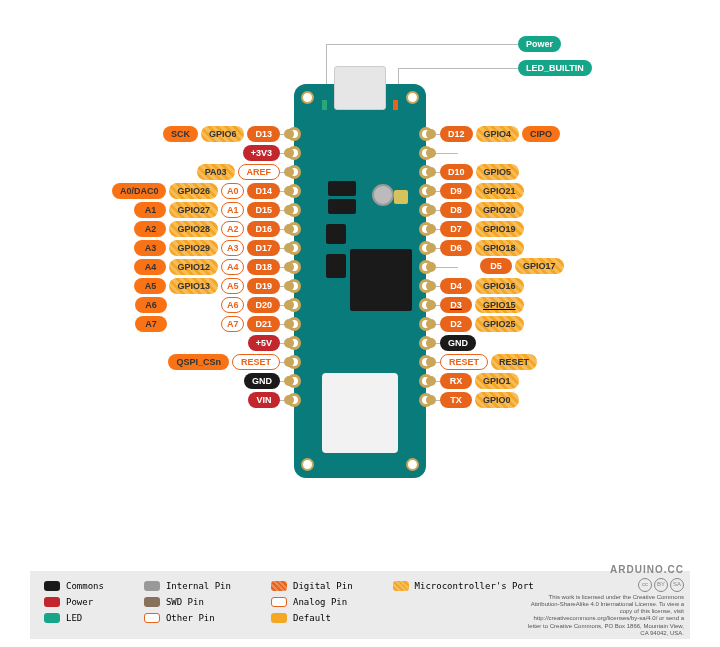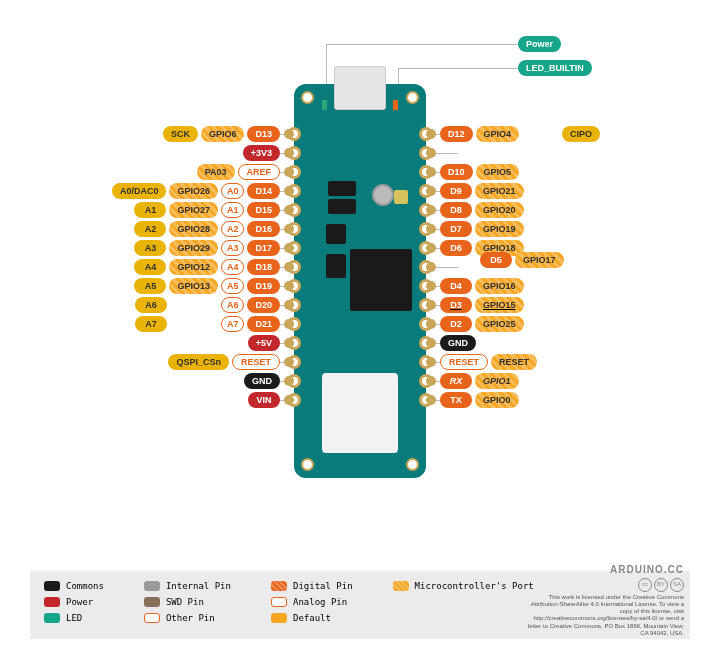--- a/index.html
+++ b/index.html
@@ -30,21 +30,21 @@
 .marker { position: absolute; width: 10px; height: 10px; background: #c9a659; border-radius: 50%; }
 .pin-row { position: absolute; display: flex; gap: 3px; align-items: center; height: 16px; }
 .pin-row.left { flex-direction: row-reverse; }
 .pill { display: inline-flex; align-items: center; justify-content: center; height: 16px; padding: 0 8px; border-radius: 8px; font-size: 9px; font-weight: bold; color: #fff; white-space: nowrap; min-width: 32px; }
 .pill.digital { background: #e8641b;}
 .pill.analog { background: #fff; color: #e8641b; border:1px solid #e8641b; padding:0 5px; min-width:22px; }
 .pill.power { background: #c1272d; }
 .pill.ground { background: #1a1a1a; }
 .pill.other { background:#fff; color:#e8641b; border:1px solid #e8641b; }
 .pill.port { background: #f5a623; color:#333; background-image: repeating-linear-gradient(45deg, rgba(255,255,255,0.25) 0 3px, transparent 3px 6px);}
-.pill.default { background: #eab308; color:#333;margin-left:40px;}
+.pill.default { background: #f97316; color:#333;}
 .pill.led { background: #15a588; }
 .line { position: absolute; background: #bbb; }
 .toplabels { position: absolute; }
 .legend { position: absolute; left:30px; bottom:8px; width:660px; height:68px; background:#ebebeb; display:flex; align-items:flex-start; padding:10px 14px; gap:40px;}
 .legend-col { display:flex; flex-direction:column; gap:6px; }
 .legend-item { display:flex; align-items:center; gap:6px; font-size:9px; font-family: monospace; white-space: nowrap; }
 .swatch { width:16px; height:10px; border-radius:3px; display:inline-block; }
 .swatch.digital { background:#e8641b; background-image: repeating-linear-gradient(45deg, rgba(255,255,255,0.25) 0 2px, transparent 2px 4px);}
 .swatch.analog { background:#fff; border:1px solid #e8641b; }
 .swatch.power { background:#c1272d; }
@@ -269,21 +269,21 @@
       <span class="pill port">GPIO19</span>
     </div>
     <div class="line" style="top: 248px; height: 1px; left: 430px; width: 28px;"></div>
     <div class="marker" style="top: 243px; left: 426px;"></div>
     <div class="pin-row right" style="top: 240px; left: 440px;">
       <span class="pill digital">D6</span>
       <span class="pill port">GPIO18</span>
     </div>
     <div class="line" style="top: 267px; height: 1px; left: 430px; width: 28px;"></div>
     <div class="marker" style="top: 262px; left: 426px;"></div>
-    <div class="pin-row right" style="top: 252px; left: 440px; padding-left: 40px;">
+    <div class="pin-row right" style="top: 258px; left: 440px; padding-left: 40px;">
       <span class="pill digital">D5</span>
       <span class="pill port">GPIO17</span>
     </div>
     <div class="line" style="top: 286px; height: 1px; left: 430px; width: 28px;"></div>
     <div class="marker" style="top: 281px; left: 426px;"></div>
     <div class="pin-row right" style="top: 278px; left: 440px;">
       <span class="pill digital">D4</span>
       <span class="pill port">GPIO16</span>
     </div>
     <div class="line" style="top: 305px; height: 1px; left: 430px; width: 28px;"></div>
@@ -304,21 +304,21 @@
       <span class="pill ground">GND</span>
     </div>
     <div class="line" style="top: 362px; height: 1px; left: 430px; width: 28px;"></div>
     <div class="marker" style="top: 357px; left: 426px;"></div>
     <div class="pin-row right" style="top: 354px; left: 440px;">
       <span class="pill other">RESET</span>
       <span class="pill port">RESET</span>
     </div>
     <div class="line" style="top: 381px; height: 1px; left: 430px; width: 28px;"></div>
     <div class="marker" style="top: 376px; left: 426px;"></div>
-    <div class="pin-row right" style="top: 373px; left: 440px; font-style: italic;">
+    <div class="pin-row right" style="top: 373px; left: 440px;">
       <span class="pill digital">RX</span>
       <span class="pill port">GPIO1</span>
     </div>
     <div class="line" style="top: 400px; height: 1px; left: 430px; width: 28px;"></div>
     <div class="marker" style="top: 395px; left: 426px;"></div>
     <div class="pin-row right" style="top: 392px; left: 440px;">
       <span class="pill digital">TX</span>
       <span class="pill port">GPIO0</span>
     </div>
   </div>

